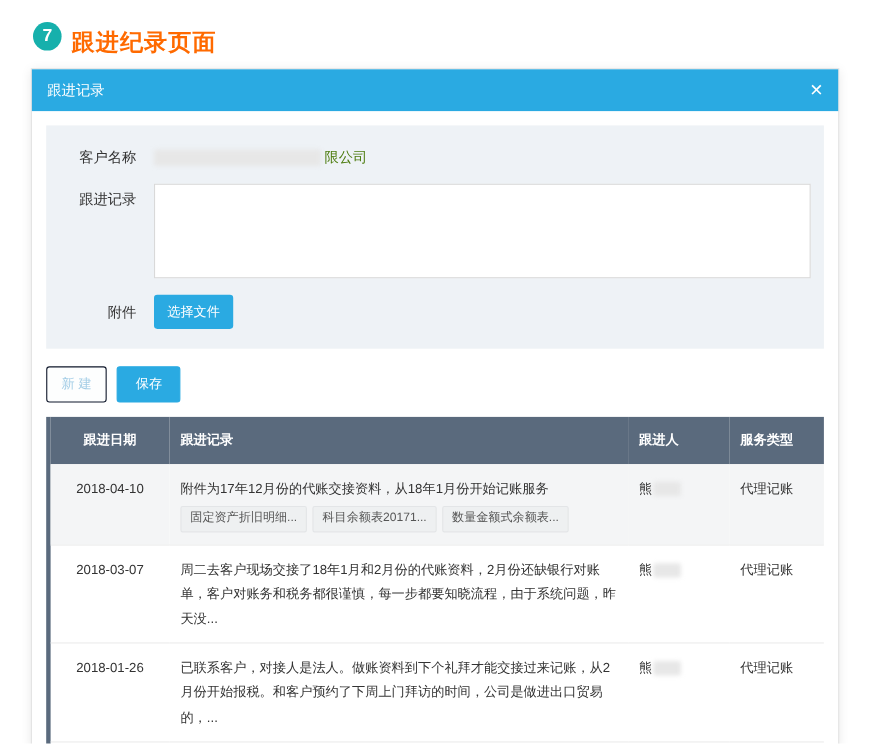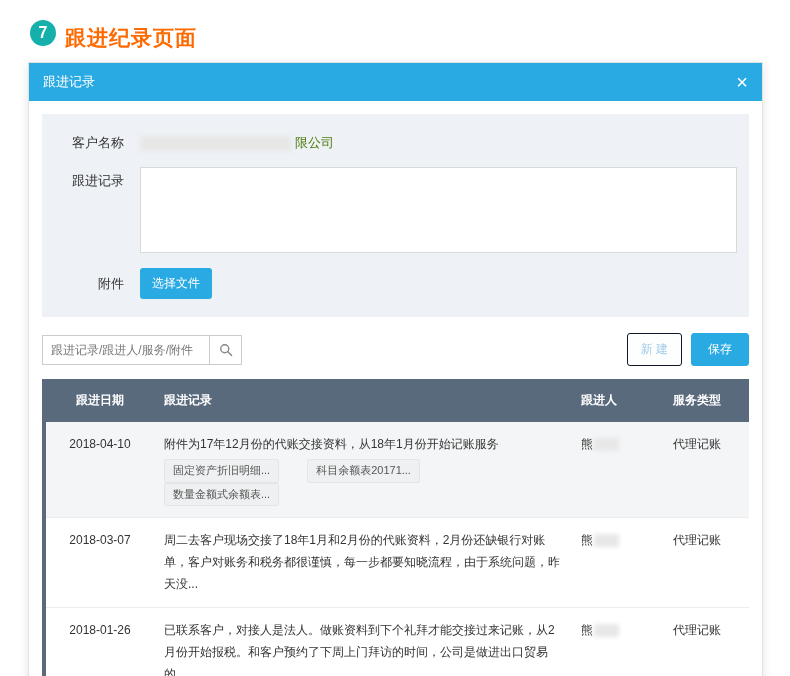--- a/index.html
+++ b/index.html
@@ -92,21 +92,21 @@
   th.col-3{width:86px;}
   tbody td{
     padding:11px 10px;border-bottom:1px solid #ececec;vertical-align:top;
     line-height:1.85;color:#333;
   }
   tbody tr.active{background:#f4f5f6;}
   .td-date{text-align:center;white-space:nowrap;}
   .chips{margin-top:4px;}
   .chip{
     display:inline-block;background:#eef0f1;border:1px solid #e3e5e7;color:#555;
-    font-size:11px;padding:3px 8px;margin-right:28px;border-radius:2px;
+    font-size:11px;padding:3px 8px;margin-right:5px;border-radius:2px;
     line-height:1.4;cursor:pointer;
   }
 
   
   .redact{
     display:inline-block;background:#e7e7e7;border-radius:2px;
     filter:blur(2px);vertical-align:middle;
   }
   .redact-wide{width:152px;height:15px;margin-right:3px;}
   .redact-name{width:25px;height:13px;margin-left:1px;}
@@ -139,31 +139,20 @@
         <label>跟进记录</label>
         <textarea class="record-textarea" value="" style=""></textarea>
       </div>
       <div class="form-row center">
         <label>附件</label>
         <button class="choose-file">选择文件</button>
       </div>
     </div>
 
     <div class="toolbar">
-      <div class="search-group">
-        <input class="search-input" type="text" placeholder="跟进记录/跟进人/服务/附件" style="">
-        <button class="search-btn">
-          <span style="display:flex;">
-            <svg width="14" height="14" viewBox="0 0 20 20">
-              <circle cx="8.2" cy="8.2" r="5.7" fill="none" stroke="#888" stroke-width="2"></circle>
-              <line x1="12.6" y1="12.6" x2="18" y2="18" stroke="#888" stroke-width="2" stroke-linecap="round"></line>
-            </svg>
-          </span>
-        </button>
-      </div>
       <div class="actions">
         <button class="btn-new">新 建</button>
         <button class="btn-save">保存</button>
       </div>
     </div>
 
     <div class="table-wrap">
       <table>
         <thead>
           <tr>

